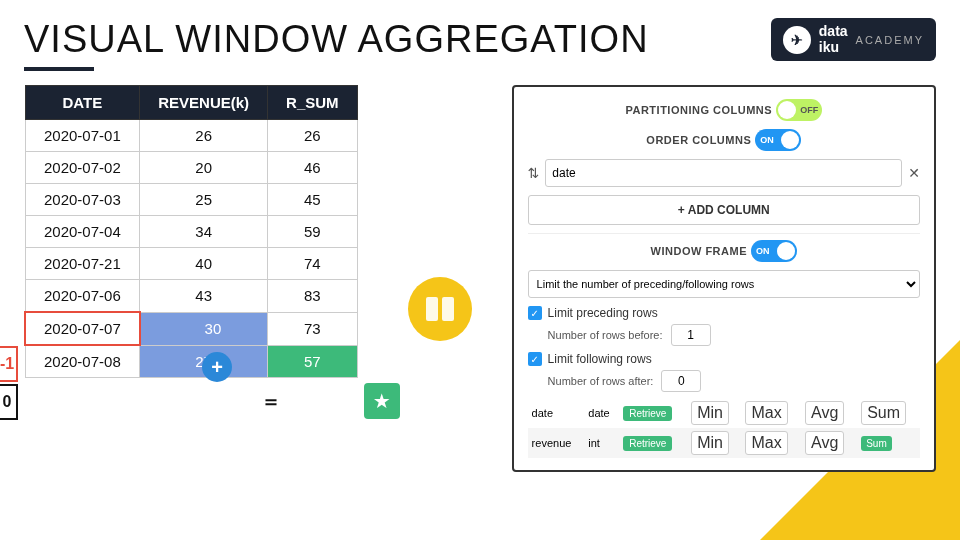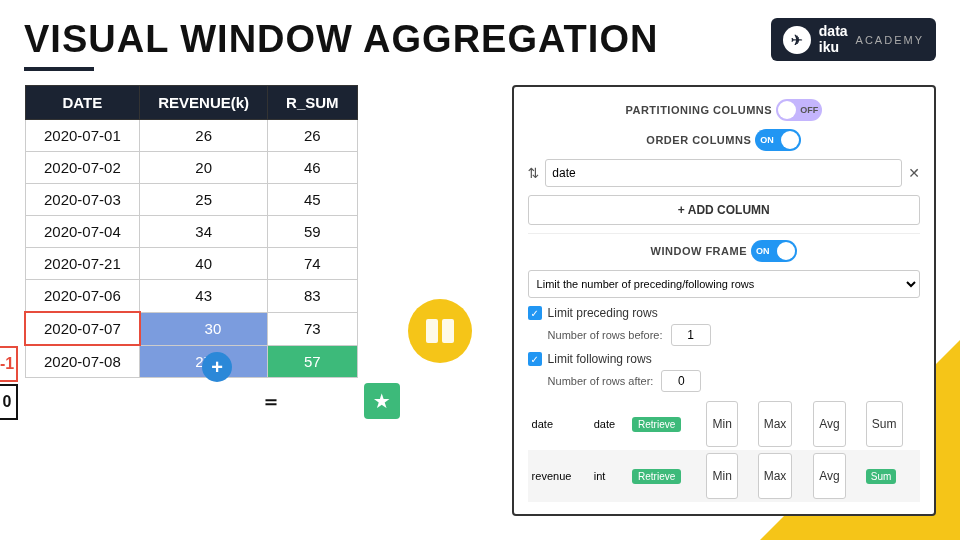--- a/index.html
+++ b/index.html
@@ -26,21 +26,21 @@
 
     
     .header {
       display: flex;
       align-items: center;
       justify-content: space-between;
       padding: 18px 24px 0 24px;
     }
     .title {
       font-size: 38px;
-      font-weight: 700;
+      font-weight: 400;
       color: #111;
       letter-spacing: 1px;
       text-transform: uppercase;
     }
     .logo-box {
       background: #1b2332;
       border-radius: 6px;
       padding: 6px 12px;
       display: flex;
       align-items: center;
@@ -221,21 +221,21 @@
     .toggle {
       display: inline-flex;
       align-items: center;
       width: 46px;
       height: 22px;
       border-radius: 11px;
       position: relative;
       cursor: pointer;
     }
     .toggle.off {
-      background: #c4b5fd;
+      background: #bef264;
     }
     .toggle.on {
       background: #2196F3;
     }
     .toggle-knob {
       position: absolute;
       width: 18px;
       height: 18px;
       border-radius: 50%;
       background: #fff;
@@ -389,22 +389,22 @@
       border-radius: 3px;
       padding: 2px 5px;
       font-size: 10px;
       cursor: pointer;
     }
     .btn-inactive {
       background: #fff;
       color: #333;
       border: 1px solid #ccc;
       border-radius: 3px;
-      padding: 15px 5px;
-      font-size: 12px;
+      padding: 2px 5px;
+      font-size: 16px;
       cursor: pointer;
     }
     .panel-row-bottom {
       background: #f5f5f5;
     }
   </style>
 </head>
 <body>
 
 <div class="yellow-triangle"></div>

